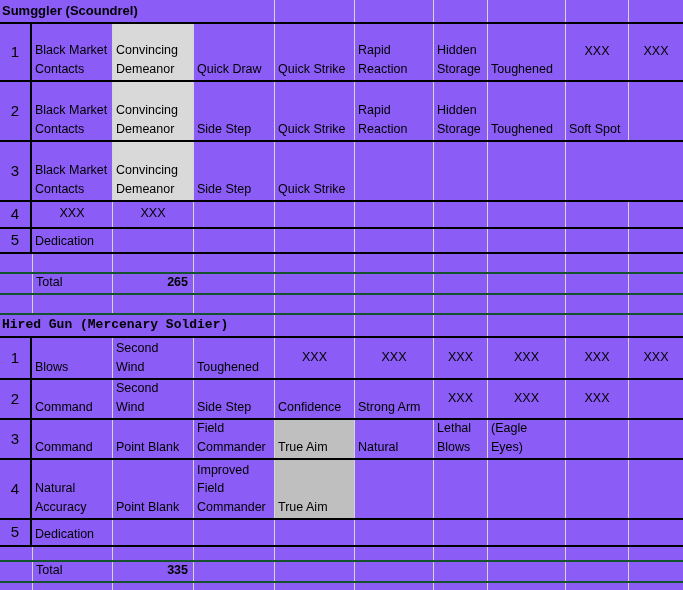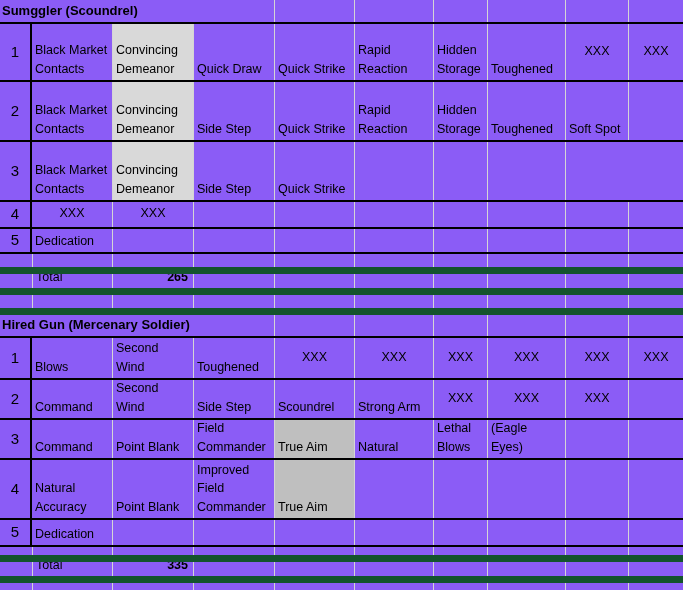--- a/index.html
+++ b/index.html
@@ -34,21 +34,21 @@
     border-left:2px solid #000;
     border-right:2px solid #000;
     align-items:center;
     justify-content:center;
     font-size:15px;
     padding:0;
   }
   .light { background:#d9d9d9; }
   .dark  { background:#bfbfbf;text-align:right; }
   .ctr   { align-items:center; justify-content:center; }
-  .ll    { border-bottom:7px solid #14532d; }
+  .ll    { border-bottom:2px solid #14532d; }
   .ttl   { font-weight:bold; font-size:13px; padding-left:2px; white-space:nowrap; }
   .lbl   { }
   .val   { font-weight:bold; justify-content:flex-end; padding-right:5px; }
 </style>
 </head>
 <body>
 
 <div id="sheet">
     <div class="row" style="height: 22px;">
       <div class="c ttl" style="grid-column: 1 / span 4;">Sumggler (Scoundrel)</div>
@@ -147,21 +147,21 @@
       <div class="c"></div>
       <div class="c"></div>
       <div class="c"></div>
       <div class="c"></div>
       <div class="c"></div>
       <div class="c"></div>
       <div class="c"></div>
       <div class="c"></div>
       <div class="c"></div>
     </div>
-    <div class="row" style="height: 21px;">
+    <div class="row" style="height: 21px; font-family: Liberation Mono, monospace;">
       <div class="c ttl" style="grid-column: 1 / span 4;">Hired Gun (Mercenary Soldier)</div>
       <div class="c"></div>
       <div class="c"></div>
       <div class="c"></div>
       <div class="c"></div>
       <div class="c"></div>
       <div class="c"></div>
     </div>
     <div class="row trow" style="height: 42px;">
       <div class="c num">1</div>
@@ -173,21 +173,21 @@
       <div class="c ctr">XXX</div>
       <div class="c ctr">XXX</div>
       <div class="c ctr">XXX</div>
       <div class="c ctr">XXX</div>
     </div>
     <div class="row trow" style="height: 40px;">
       <div class="c num">2</div>
       <div class="c nb">Command</div>
       <div class="c">Second Wind</div>
       <div class="c">Side Step</div>
-      <div class="c">Scoundrel</div>
+      <div class="c">Confidence</div>
       <div class="c">Strong Arm</div>
       <div class="c ctr">XXX</div>
       <div class="c ctr">XXX</div>
       <div class="c ctr">XXX</div>
       <div class="c"></div>
     </div>
     <div class="row trow" style="height: 40px;">
       <div class="c num">3</div>
       <div class="c nb">Command</div>
       <div class="c">Point Blank</div>

